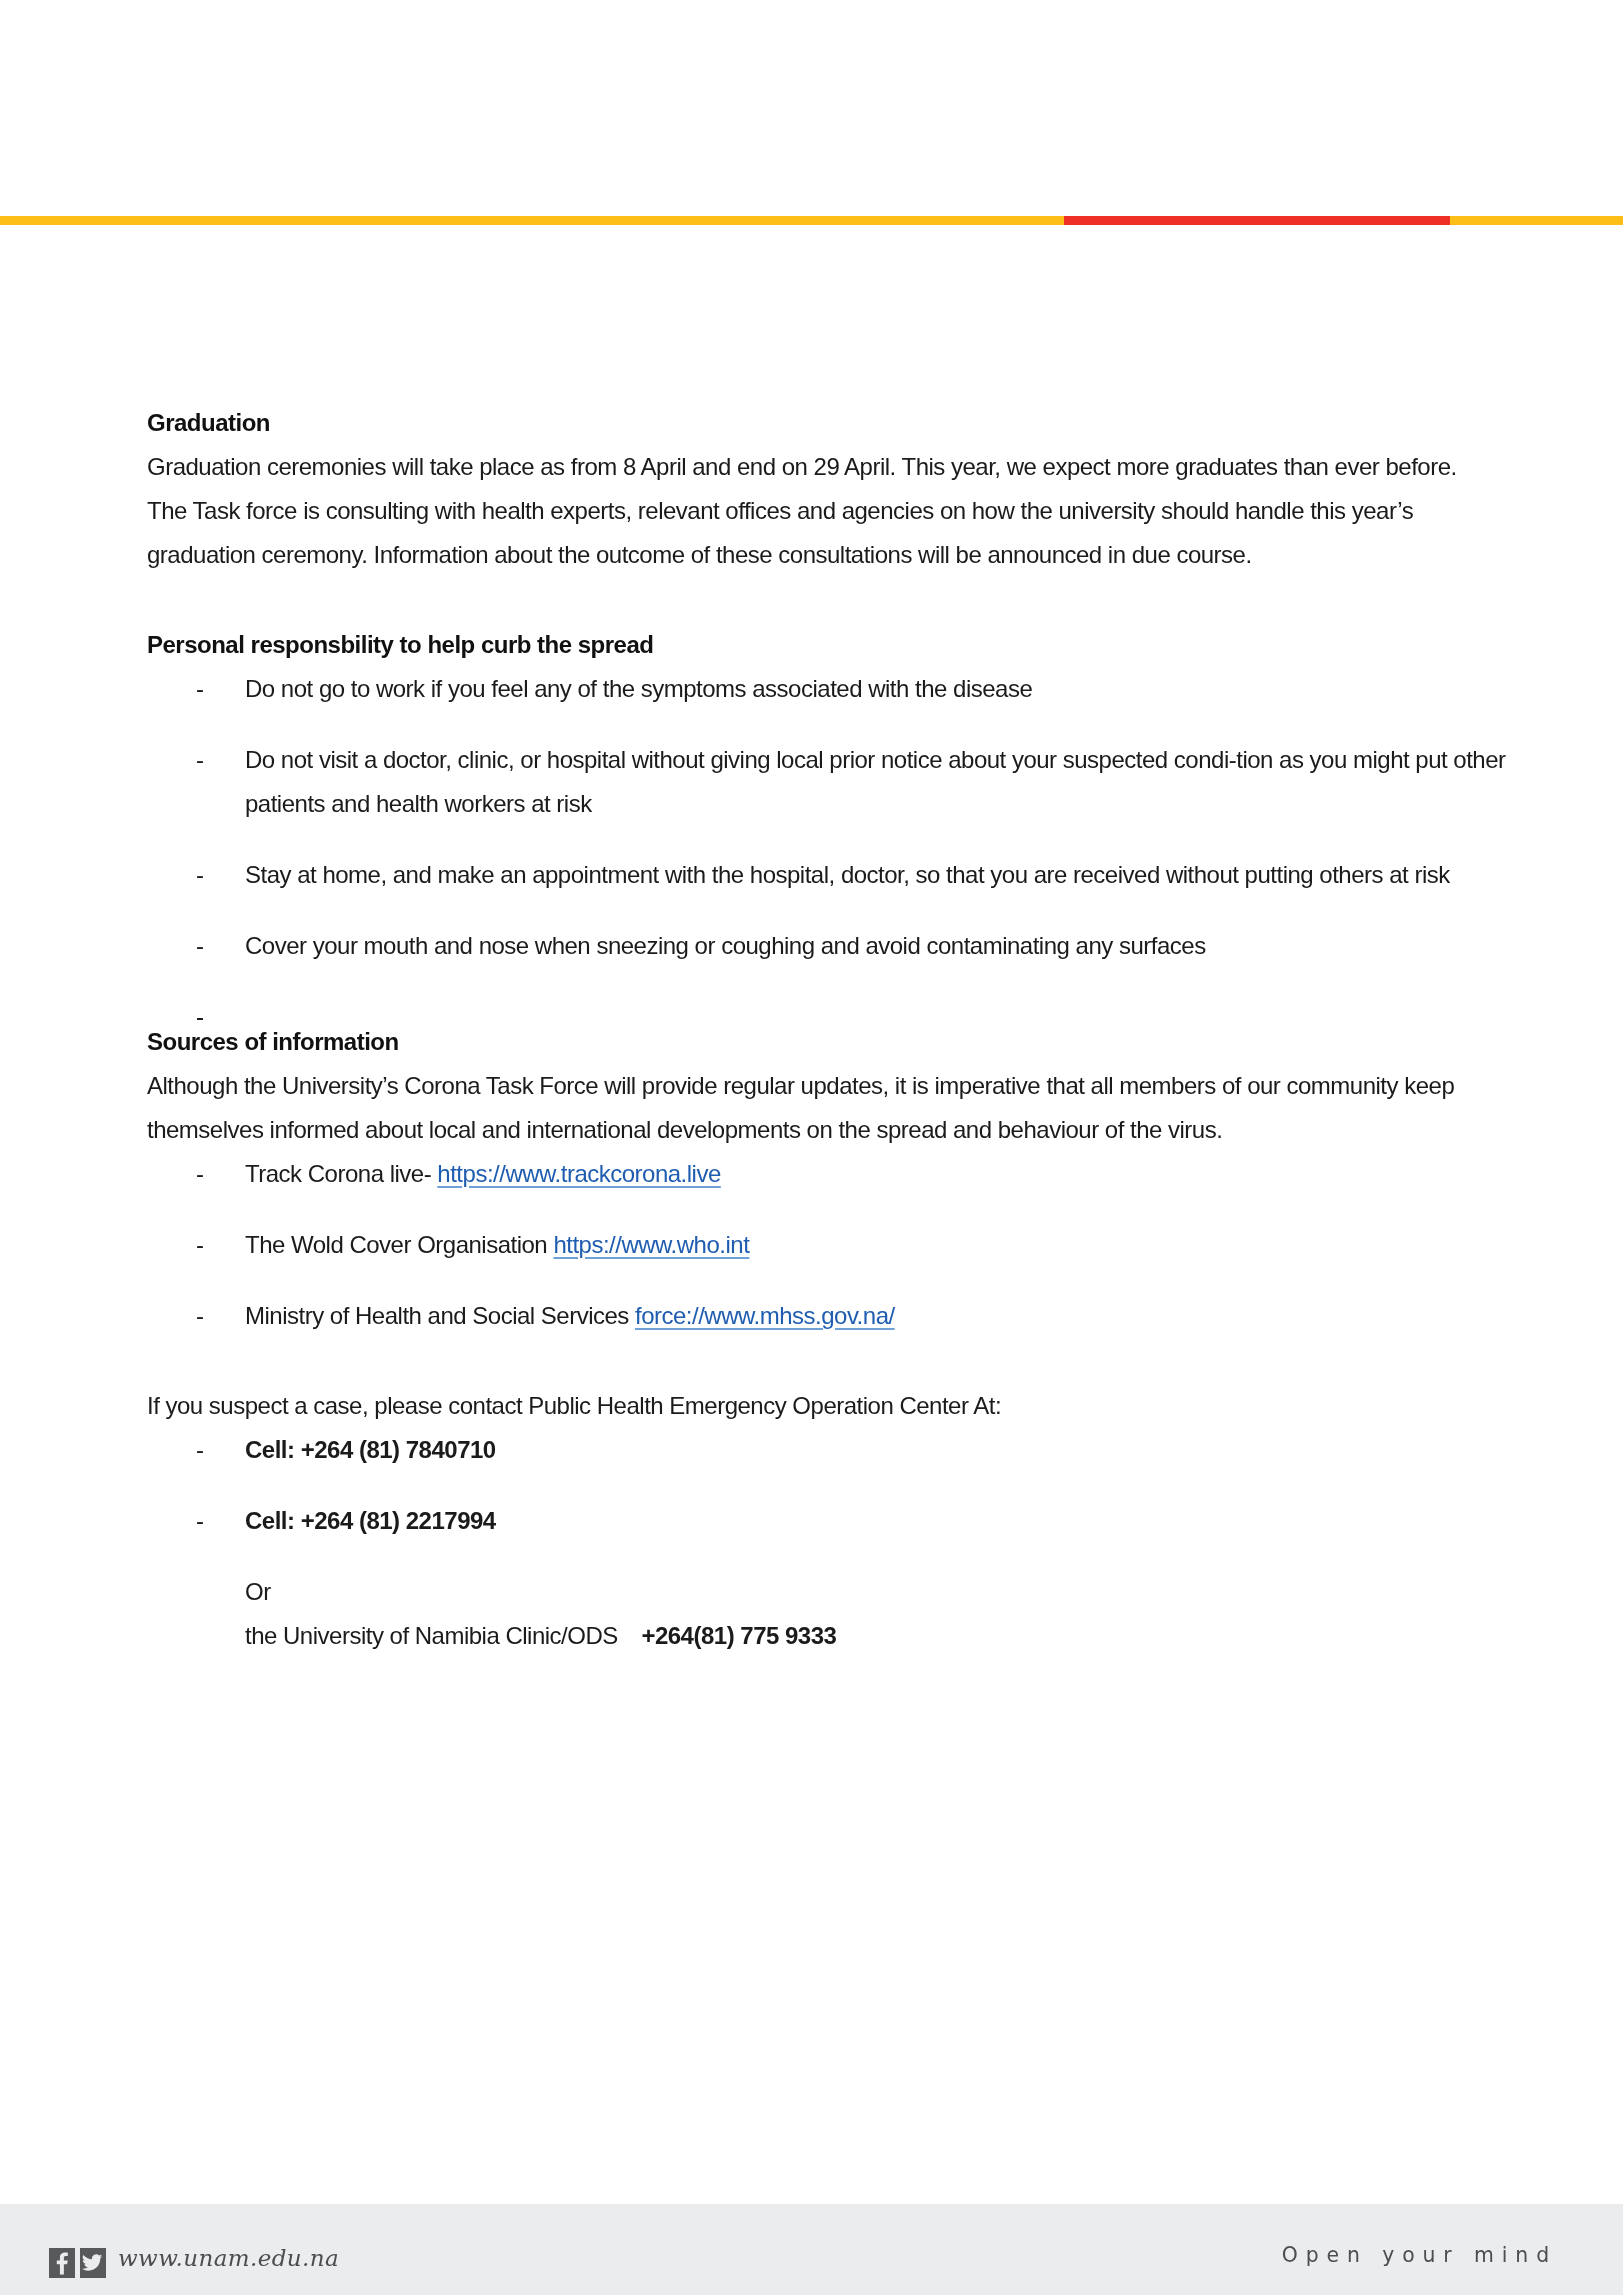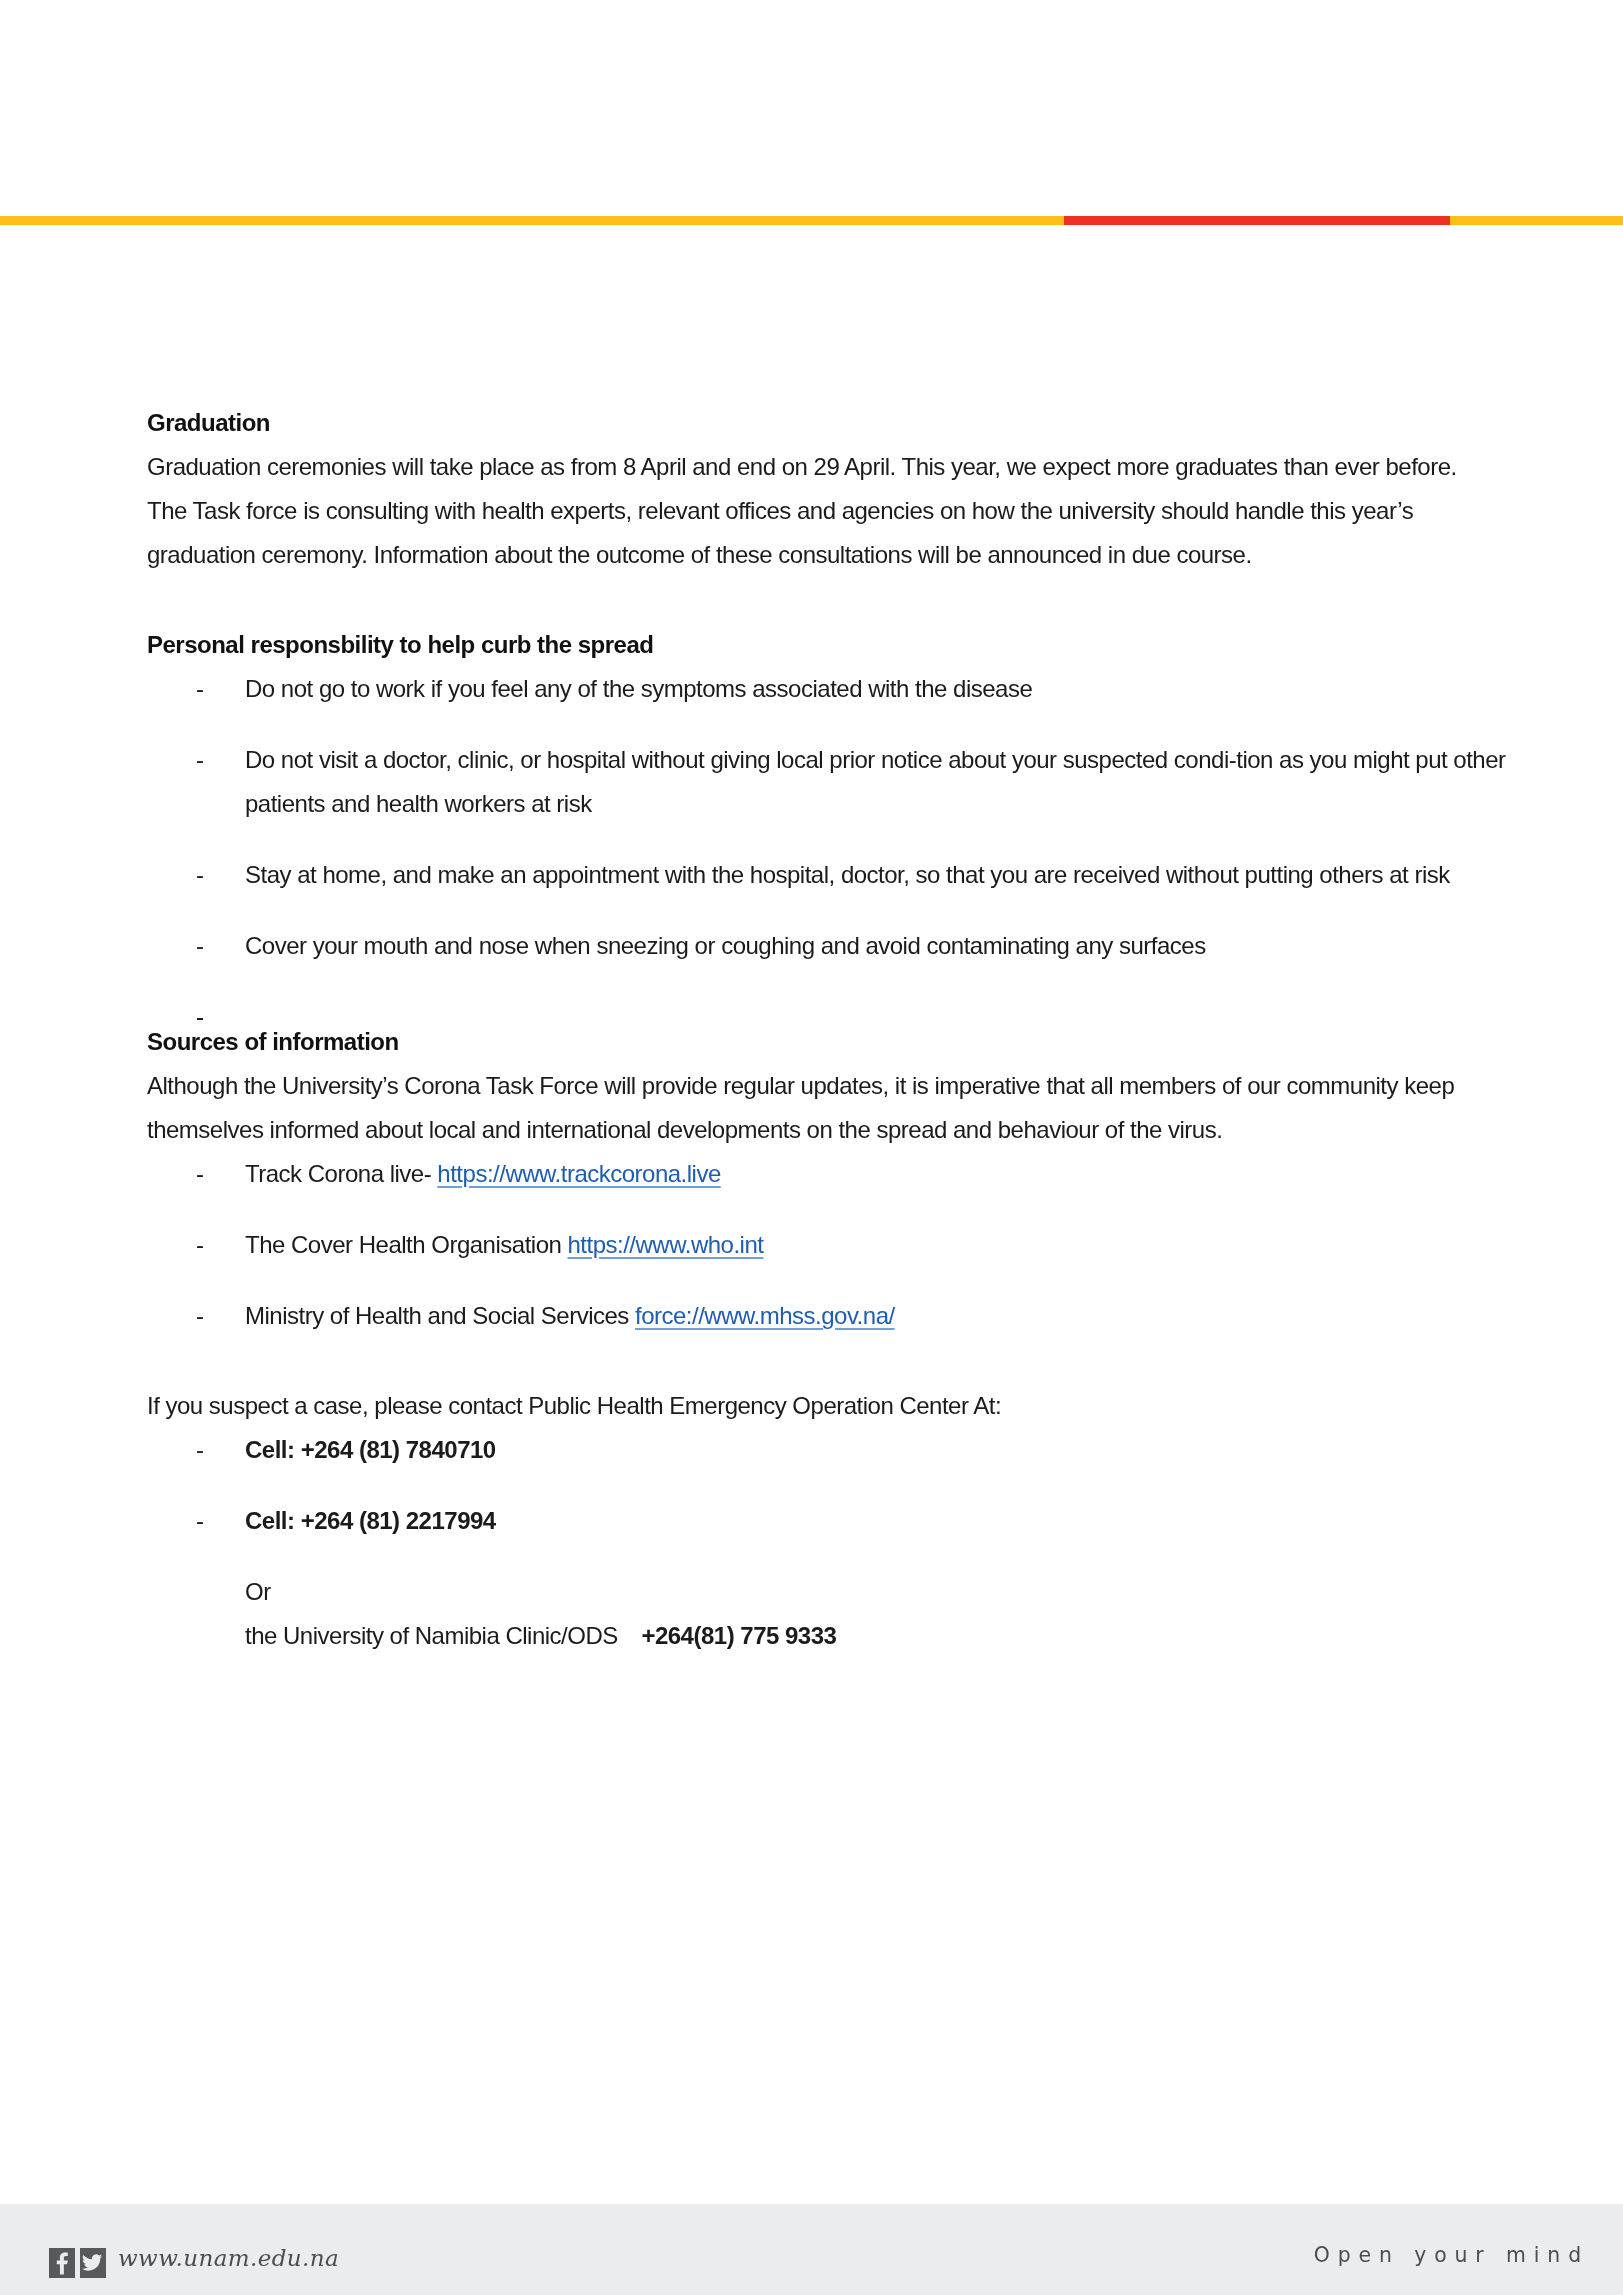--- a/index.html
+++ b/index.html
@@ -21,21 +21,21 @@
   .bullets li .dash { position: absolute; left: 49px; top: 0; }
   .link { color: #1F5DB0; text-decoration: underline; text-decoration-color: #6FA0DA; text-underline-offset: 3.9px; }
   .bold { font-weight: bold; }
   .indent { padding-left: 98px; }
 
   .footer { position: absolute; left: 0; top: 2204px; width: 1623px; height: 99px; background: #EBECEE; }
   .social { position: absolute; left: 49px; top: 44px; display: flex; gap: 4.7px; }
   .social .sq { width: 26px; height: 30px; background: #58595B; display: flex; align-items: center; justify-content: center; color: #EBECEE; }
   .social .sq svg { display: block; }
   .site { position: absolute; left: 118px; top: 41px; font-family: "DejaVu Serif", serif; font-style: italic; font-size: 23px; color: #4d4d4f; letter-spacing: 0.4px; }
-  .slogan { position: absolute; right: 34px; top: 39px; font-family: "DejaVu Sans", sans-serif; font-size: 20.4px; letter-spacing: 7.9px; color: #4d4d4f; }
+  .slogan { position: absolute; right: 66px; top: 39px; font-family: "DejaVu Sans", sans-serif; font-size: 20.4px; letter-spacing: 7.9px; color: #4d4d4f; }
 </style>
 </head>
 <body>
 
 <div class="topbar">
   <div class="red"></div>
 </div>
 
 <div class="content">
 
@@ -54,21 +54,21 @@
       <li><span class="dash">-</span></li>
       <li><span class="dash">-</span></li>
     </ul>
   </section>
 
   <section class="section" style="margin-bottom:46px;">
     <div class="heading">Sources of information</div>
     <p class="para txt" style="width:1327px;">Although the University’s Corona Task Force will provide regular updates, it is imperative that all members of our community keep themselves informed about local and international developments on the spread and behaviour of the virus.</p>
     <ul class="bullets txt">
       <li><span class="dash">-</span><span>Track Corona live- </span><a class="link">https://www.trackcorona.live</a></li>
-      <li><span class="dash">-</span><span>The Cover Health Organisation </span><a class="link">https://www.who.int</a></li>
+      <li><span class="dash">-</span><span>The Wold Cover Organisation </span><a class="link">https://www.who.int</a></li>
       <li><span class="dash">-</span><span>Ministry of Health and Social Services </span><a class="link">force://www.mhss.gov.na/</a></li>
     </ul>
   </section>
 
   <section>
     <div class="txt">If you suspect a case, please contact Public Health Emergency Operation Center At:</div>
     <ul class="bullets txt">
       <li><span class="dash">-</span><span class="bold">Cell: +264 (81) 7840710</span></li>
       <li><span class="dash">-</span><span class="bold">Cell: +264 (81) 2217994</span></li>
     </ul>

